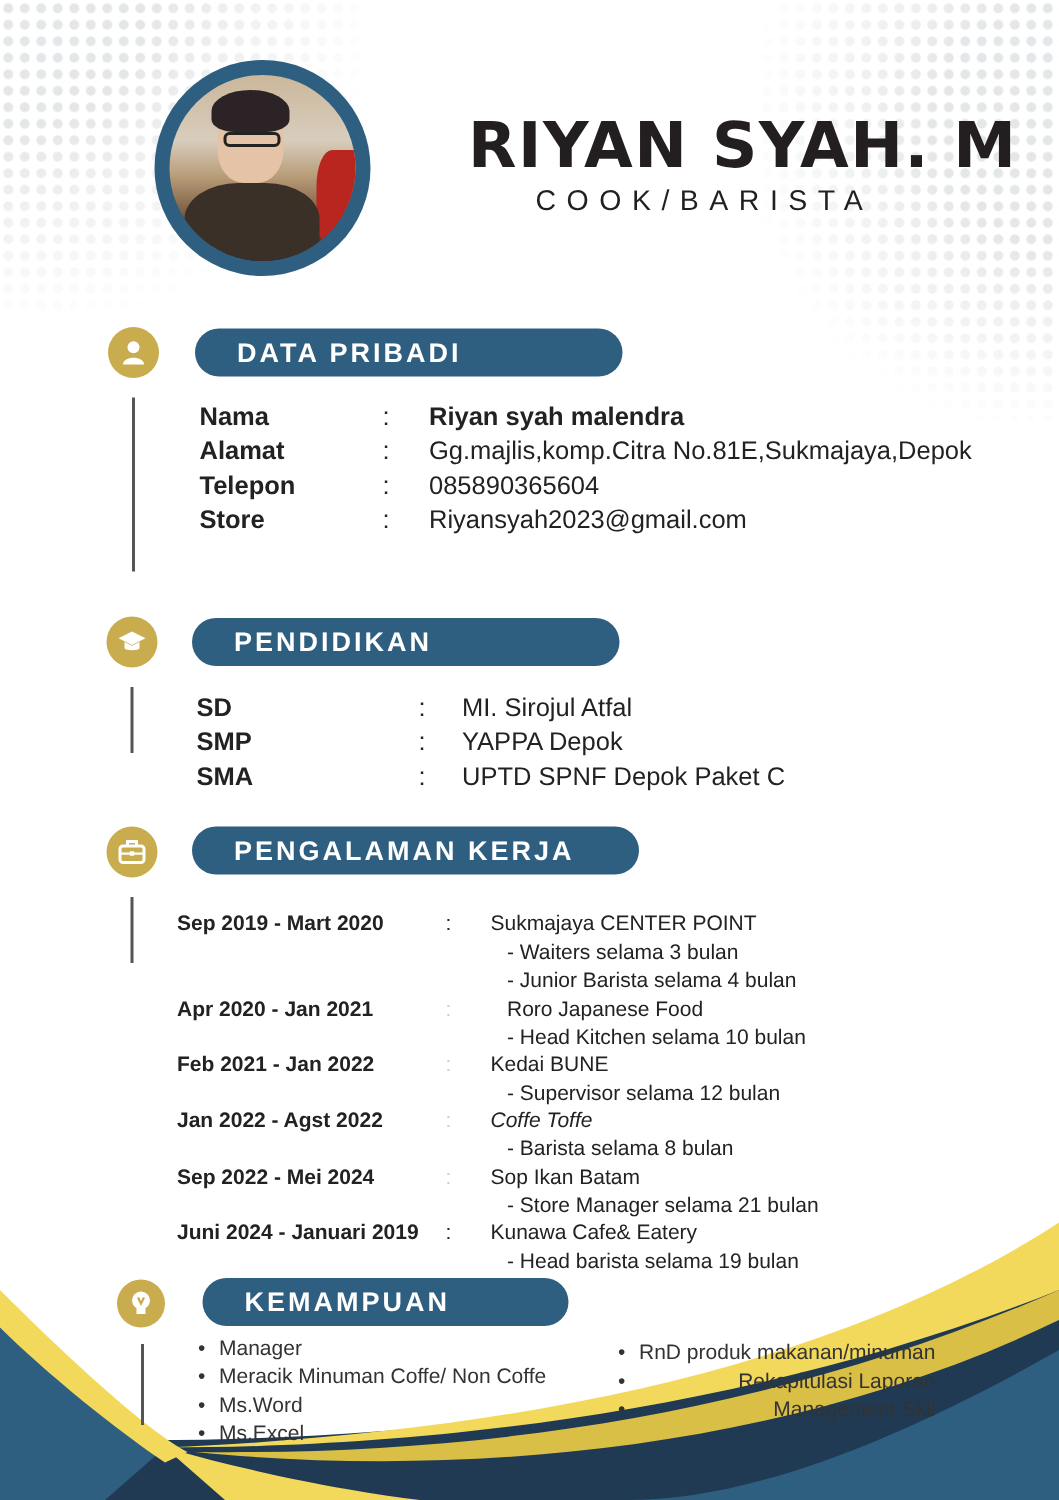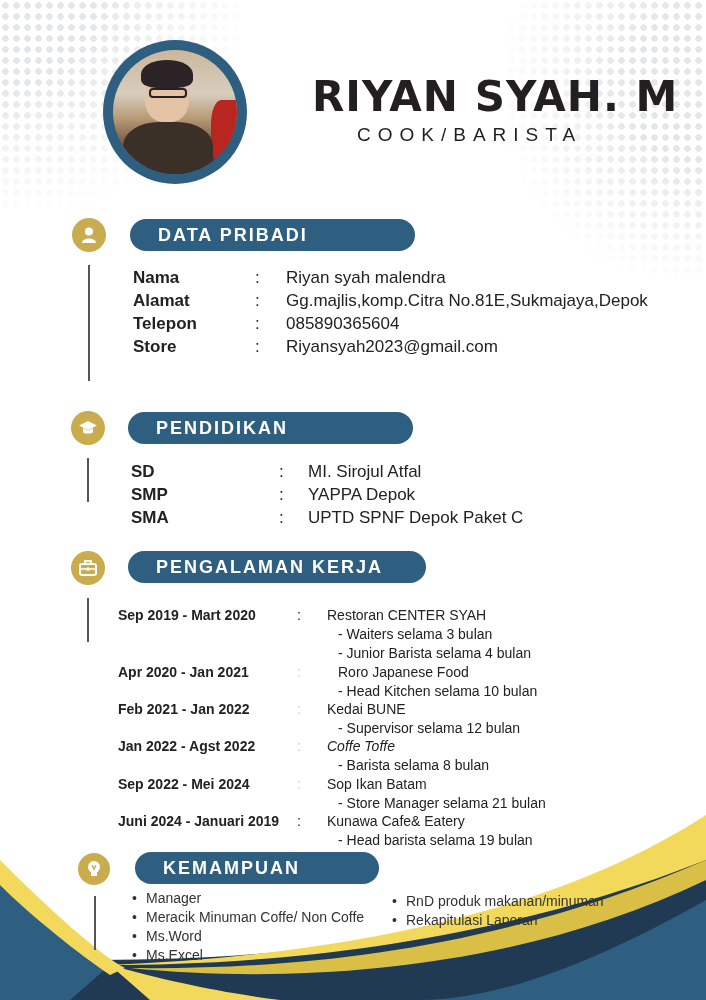--- a/index.html
+++ b/index.html
@@ -72,21 +72,21 @@
         <circle cx="9" cy="5.5" r="4" fill="#fff"></circle>
         <path d="M2,17 C2,11 16,11 16,17 Z" fill="#fff"></path>
       </svg>
   </div>
   <div class="sec-pill" style="left:130px;top:219px;width:285px;text-align:right;">DATA PRIBADI</div>
   <div class="vline" style="left:88px;top:265px;height:116px;"></div>
 
   <div class="row" style="left:133px;top:268px;">
     <span class="lbl" style="position:absolute;left:0;width:120px;">Nama</span>
     <span style="position:absolute;left:122px;">:</span>
-    <span style="position:absolute;left:153px;white-space:nowrap;">Riyan syah malendra</span>
+    <span style="position:absolute;left:153px;white-space:nowrap;font-weight:bold;">Riyan syah malendra</span>
   </div>
   <div class="row" style="left:133px;top:291px;">
     <span class="lbl" style="position:absolute;left:0;">Alamat</span>
     <span style="position:absolute;left:122px;">:</span>
     <span style="position:absolute;left:153px;white-space:nowrap;">Gg.majlis,komp.Citra No.81E,Sukmajaya,Depok</span>
   </div>
   <div class="row" style="left:133px;top:314px;">
     <span class="lbl" style="position:absolute;left:0;">Telepon</span>
     <span style="position:absolute;left:122px;">:</span>
     <span style="position:absolute;left:153px;white-space:nowrap;">085890365604</span>
@@ -129,21 +129,21 @@
         <line x1="2" y1="10" x2="18" y2="10" stroke="#fff" stroke-width="1.5"></line>
         <rect x="8.5" y="8.5" width="3" height="3" fill="#fff"></rect>
       </svg>
   </div>
   <div class="sec-pill" style="left:128px;top:551px;width:298px;">PENGALAMAN KERJA</div>
   <div class="vline" style="left:87px;top:598px;height:44px;"></div>
 
   <div class="row exp" style="left:118px;top:607px;">
     <span class="lbl" style="position:absolute;left:0;white-space:nowrap;">Sep 2019 - Mart 2020</span>
     <span style="position:absolute;left:179px;">:</span>
-    <span style="position:absolute;left:209px;white-space:nowrap;">Restoran CENTER SYAH</span>
+    <span style="position:absolute;left:209px;white-space:nowrap;">Sukmajaya CENTER POINT</span>
     <span style="position:absolute;left:220px;top:19px;white-space:nowrap;">- Waiters selama 3 bulan</span>
     <span style="position:absolute;left:220px;top:38px;white-space:nowrap;">- Junior Barista selama 4 bulan</span>
   </div>
   <div class="row exp" style="left:118px;top:664px;">
     <span class="lbl" style="position:absolute;left:0;white-space:nowrap;">Apr 2020 - Jan 2021</span>
     <span style="position:absolute;left:179px;color:#ccc;">:</span>
     <span style="position:absolute;left:220px;white-space:nowrap;">Roro Japanese Food</span>
     <span style="position:absolute;left:220px;top:19px;white-space:nowrap;">- Head Kitchen selama 10 bulan</span>
   </div>
   <div class="row exp" style="left:118px;top:701px;">
@@ -180,17 +180,18 @@
   </div>
   <div class="sec-pill" style="left:135px;top:852px;width:244px;">KEMAMPUAN</div>
   <div class="vline" style="left:94px;top:896px;height:54px;"></div>
 
   <ul class="bullets" style="left:132px;top:889px;">
     <li>Manager</li>
     <li>Meracik Minuman Coffe/ Non Coffe</li>
     <li>Ms.Word</li>
     <li>Ms.Excel</li>
   </ul>
-  <ul class="bullets" style="left:392px;top:892px;">
+  <ul class="bullets" style="left:412px;top:892px;text-align:right;">
     <li>RnD produk makanan/minuman</li>
     <li>Rekapitulasi Laporan</li>
+    <li>Management Skil</li>
   </ul>
 </div>
 
 </body></html>

